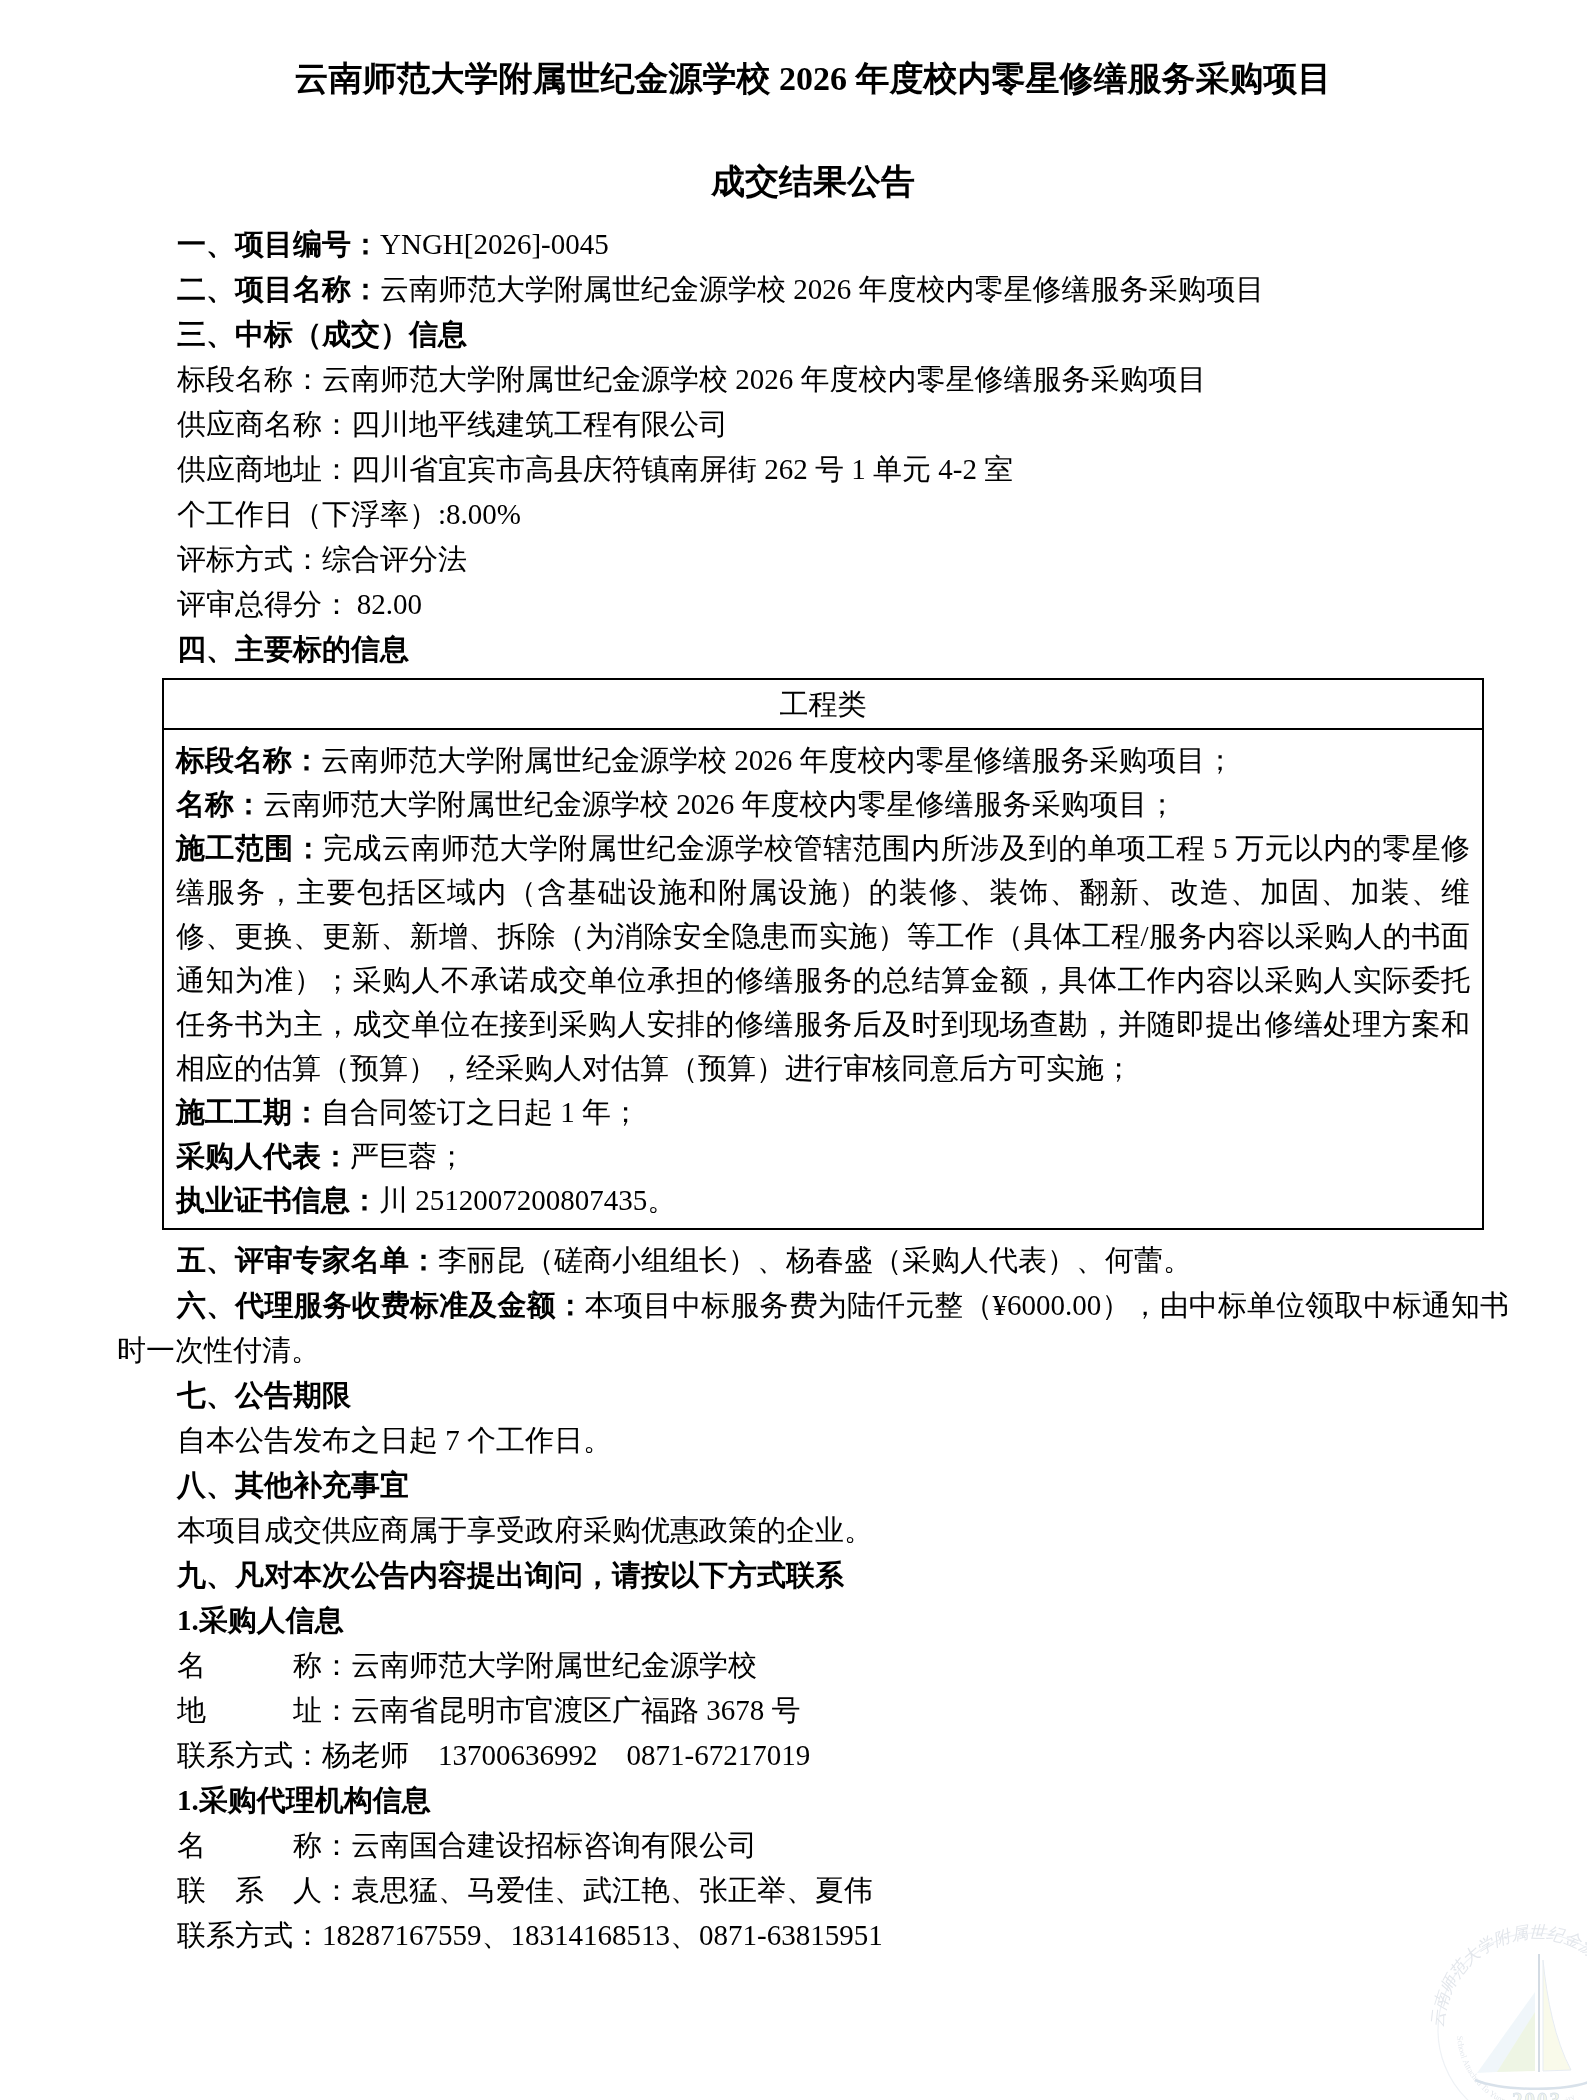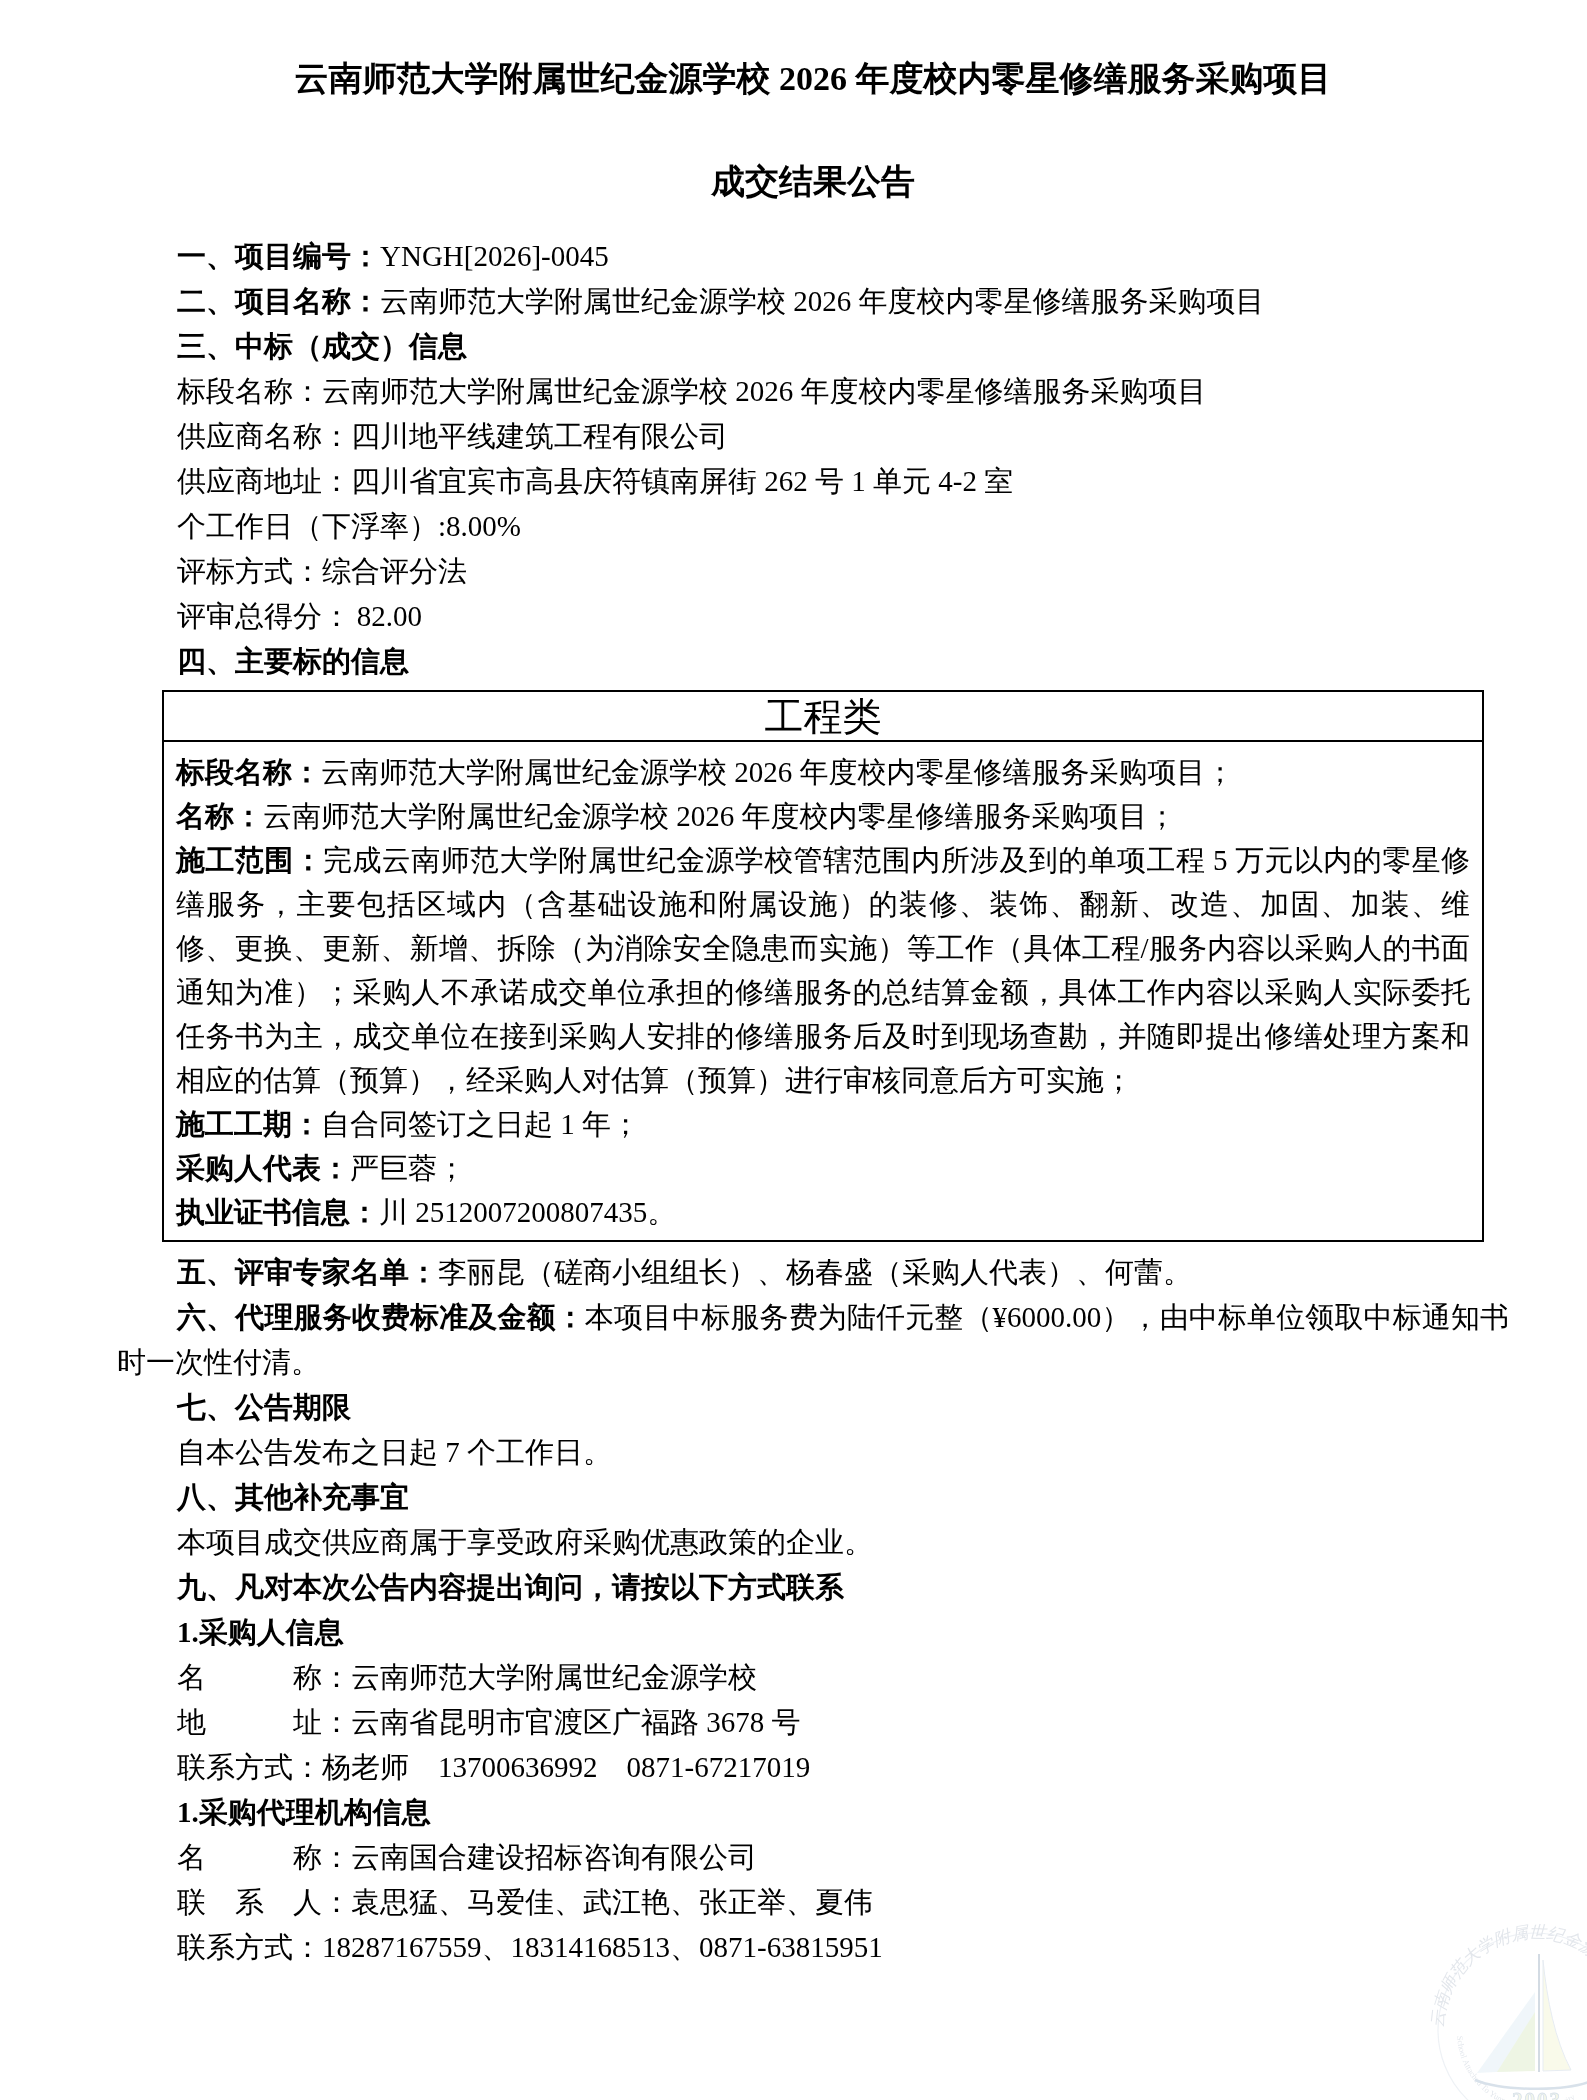--- a/index.html
+++ b/index.html
@@ -4,26 +4,26 @@
 <style>
   html,body { margin:0; padding:0; background:#ffffff; }
   .page {
     position:relative; width:1587px; height:2100px; overflow:hidden;
     background:#ffffff; color:#000;
     font-family:"Liberation Serif","DejaVu Serif",serif;
     font-size:29px; line-height:45px;padding-left:28px;
   }
   .content { position:absolute; inset:0; padding:55px 106px 0 117px; box-sizing:border-box; }
   .t1 { margin:0; font-size:34px; line-height:48px; font-weight:bold; text-align:center; }
-  .t2 { margin:55px 0 28px 0; }
+  .t2 { margin:55px 0 16px 0; }
   p.line { margin:0; text-indent:60px; }
   p.just { text-align:justify; }
   .b { font-weight:bold; }
   table.info { border-collapse:collapse; table-layout:fixed; width:1322px; margin:6px 0 8px 45px; }
-  table.info th { border:2px solid #000; font-weight:normal; height:48px; text-align:center; padding:0; font-size:39px; }
+  table.info th { border:2px solid #000; font-weight:normal; height:48px; text-align:center; padding:0; font-size:29px; }
   table.info td { border:2px solid #000; padding:8px 12px 6px 12px; }
   table.info td p { margin:0; line-height:44px; text-indent:0; text-align:justify; }
   .watermark { position:absolute; left:1425px; top:1920px; width:220px; height:220px; opacity:0.33; pointer-events:none; }
 </style>
 </head>
 <body>
 
 <div class="page">
   <div class="content">
 

